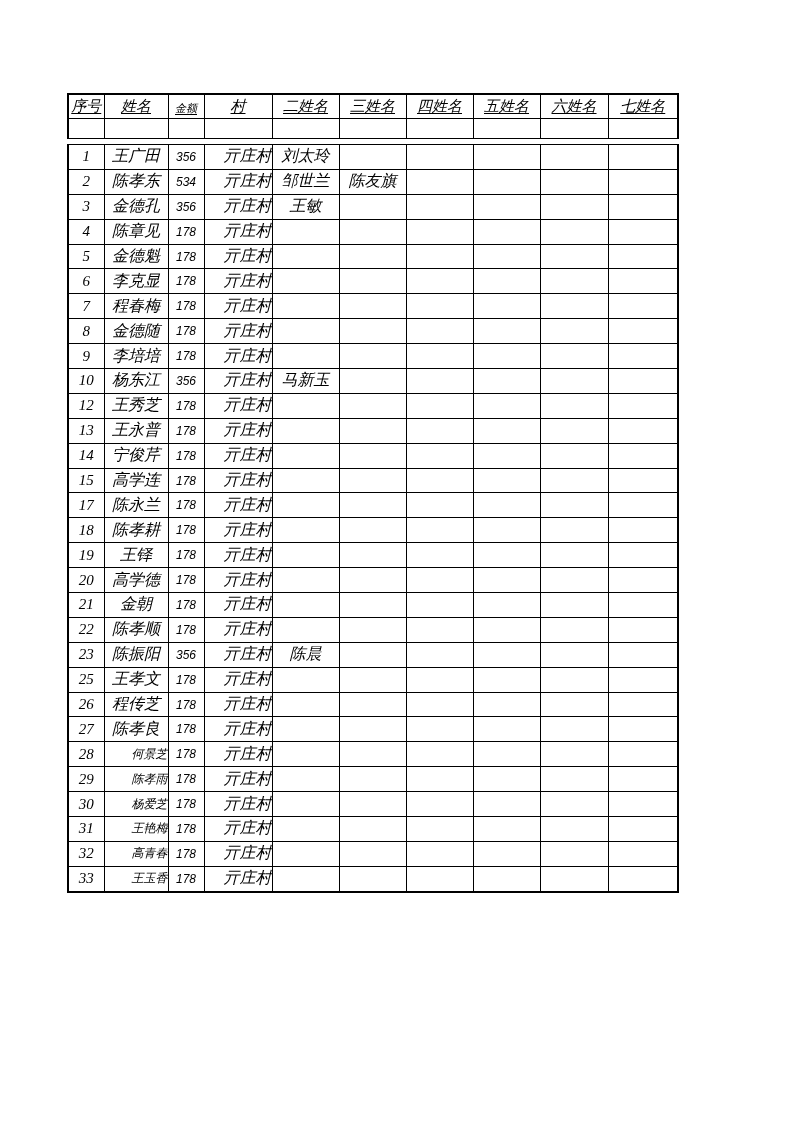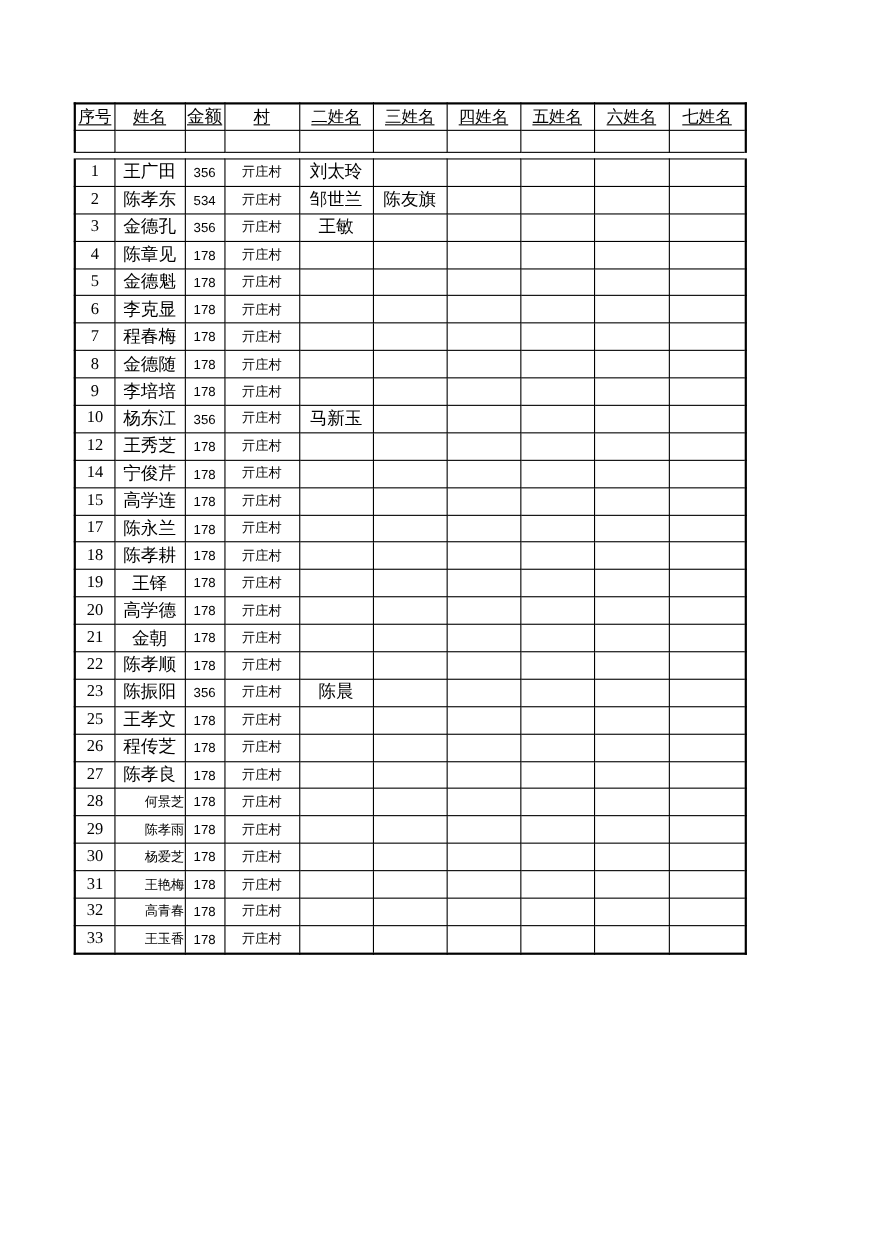--- a/index.html
+++ b/index.html
@@ -8,20 +8,21 @@
     background:#ffffff;
     position:relative;
     font-family:"Liberation Serif","DejaVu Serif",serif;
     color:#000;
     overflow:hidden;
   }
   .sheet{
     position:absolute;
     left:67px;top:93px;
     width:582px;
+    font-style:italic;
   }
   table{
     border-collapse:collapse;
     table-layout:fixed;
     width:610px;
   }
   #header-table{border:2px solid #000;border-bottom-width:1px;}
   #data-table{border:2px solid #000;border-top-width:1px;margin-top:5px;}
   th,td{
     border:1px solid #000;
@@ -34,26 +35,26 @@
     font-weight:normal;
   }
   #header-table .hdr{height:23px;}
   #header-table .spacer td{height:19px;}
   #data-table td{height:23.9px;}
   .hdr-text{
     font-size:15px;
     text-decoration:underline;
     text-underline-offset:2px;
   }
-  .hdr-text.shrink{font-size:16px;}
+  .hdr-text.shrink{font-size:11px;}
   .rowno{font-size:15px;font-family:"Liberation Serif","DejaVu Serif",serif;}
   .name{font-size:16px;margin-top:20px;}
   .name.small{font-size:12px;text-align:right;}
   .amt{font-size:12px;font-family:"Liberation Sans","DejaVu Sans",sans-serif;}
-  .vil{font-size:12px;}
+  .vil{font-size:16px;text-align:right;}
   .extra{font-size:16px;}
 </style>
 </head>
 <body>
 
 <div class="sheet">
 
   <table id="header-table">
     <colgroup id="colgroup-a">
         <col style="width: 36px;">
@@ -235,20 +236,32 @@
           <td class="amt">178</td>
           <td class="vil">亓庄村</td>
           <td class="extra"></td>
           <td class="extra"></td>
           <td class="extra"></td>
           <td class="extra"></td>
           <td class="extra"></td>
           <td class="extra"></td>
         </tr>
         <tr>
+          <td class="rowno">13</td>
+          <td class="name">王永普</td>
+          <td class="amt">178</td>
+          <td class="vil">亓庄村</td>
+          <td class="extra"></td>
+          <td class="extra"></td>
+          <td class="extra"></td>
+          <td class="extra"></td>
+          <td class="extra"></td>
+          <td class="extra"></td>
+        </tr>
+        <tr>
           <td class="rowno">14</td>
           <td class="name">宁俊芹</td>
           <td class="amt">178</td>
           <td class="vil">亓庄村</td>
           <td class="extra"></td>
           <td class="extra"></td>
           <td class="extra"></td>
           <td class="extra"></td>
           <td class="extra"></td>
           <td class="extra"></td>

